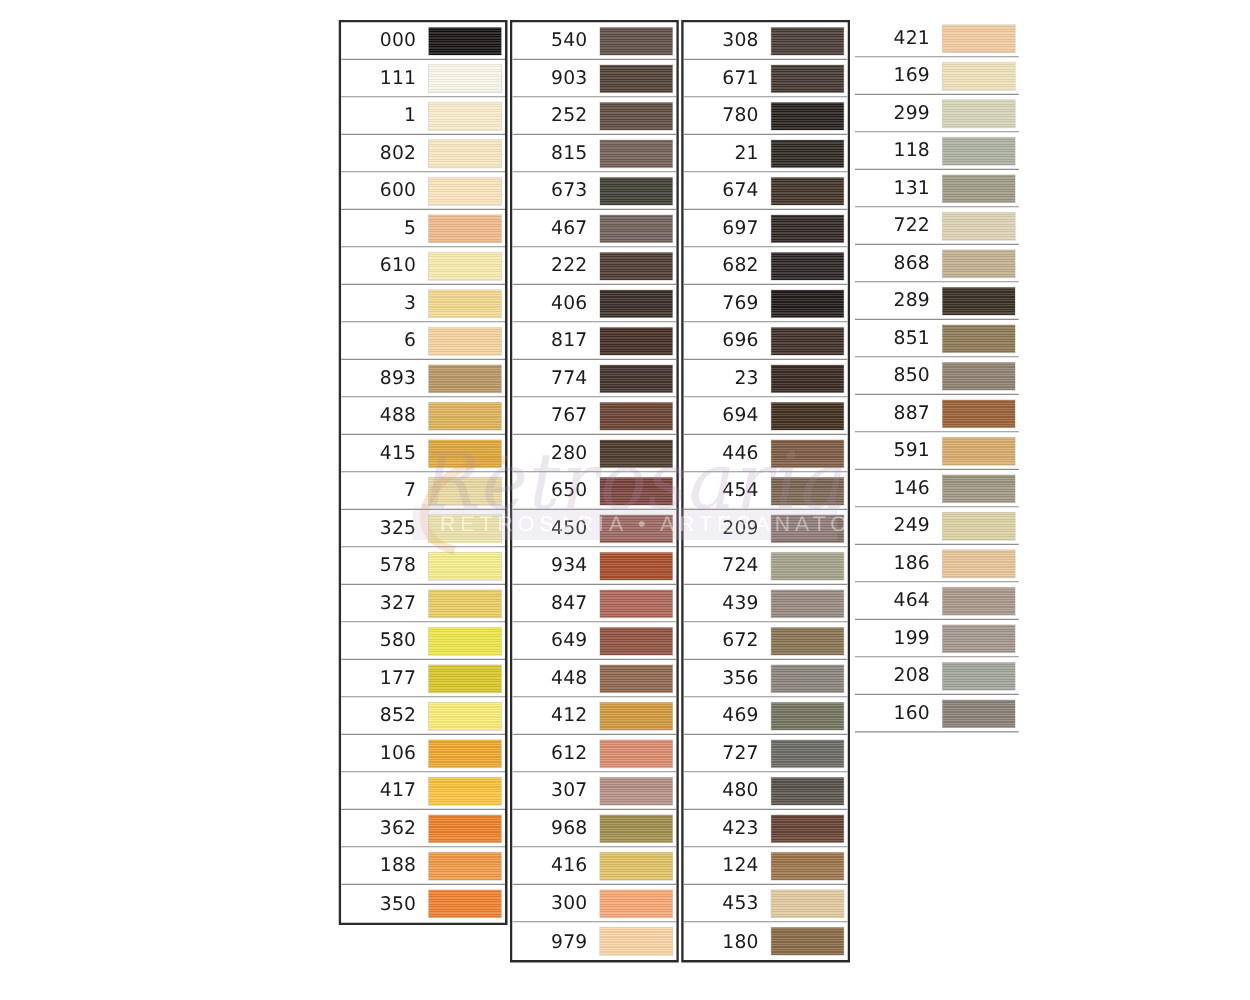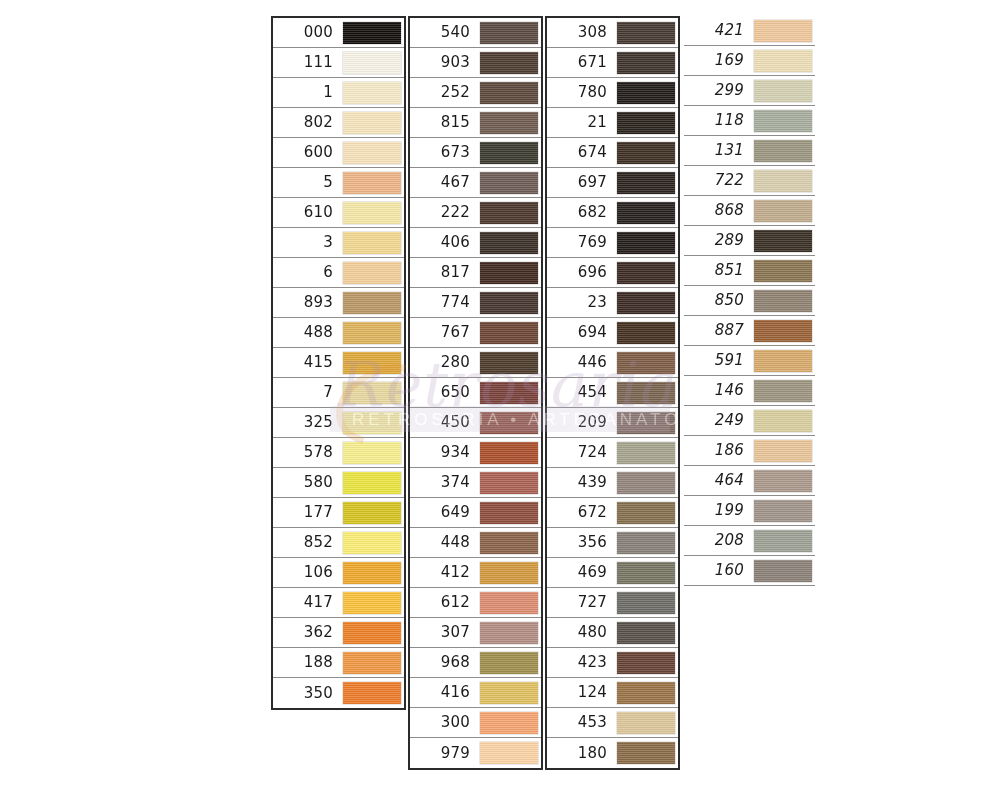--- a/index.html
+++ b/index.html
@@ -44,21 +44,20 @@
   }
   .color-column.col-gap {
     margin-left: 2px;
   }
   .color-column.col-last {
     border-left: none;
     border-right: none;
     border-top: none;
     border-bottom: none;
     margin-left: 4px;
-    font-style: italic;
   }
 
   .swatch-row {
     display: flex;
     align-items: center;
     height: 30px;
     box-sizing: border-box;
     border-bottom: 1px solid #8d8d8d;
     background: #ffffff;
   }
@@ -217,20 +216,24 @@
         </div>
         <div class="swatch-row">
           <div class="code-cell">325</div>
           <div class="swatch-cell" style="background-color: rgb(243, 236, 162);"></div>
         </div>
         <div class="swatch-row">
           <div class="code-cell">578</div>
           <div class="swatch-cell" style="background-color: rgb(247, 240, 143);"></div>
         </div>
         <div class="swatch-row">
+          <div class="code-cell">327</div>
+          <div class="swatch-cell" style="background-color: rgb(232, 203, 91);"></div>
+        </div>
+        <div class="swatch-row">
           <div class="code-cell">580</div>
           <div class="swatch-cell" style="background-color: rgb(235, 229, 63);"></div>
         </div>
         <div class="swatch-row">
           <div class="code-cell">177</div>
           <div class="swatch-cell" style="background-color: rgb(214, 197, 33);"></div>
         </div>
         <div class="swatch-row">
           <div class="code-cell">852</div>
           <div class="swatch-cell" style="background-color: rgb(251, 238, 118);"></div>
@@ -312,21 +315,21 @@
         </div>
         <div class="swatch-row">
           <div class="code-cell">450</div>
           <div class="swatch-cell" style="background-color: rgb(142, 82, 69);"></div>
         </div>
         <div class="swatch-row">
           <div class="code-cell">934</div>
           <div class="swatch-cell" style="background-color: rgb(171, 79, 44);"></div>
         </div>
         <div class="swatch-row">
-          <div class="code-cell">374</div>
+          <div class="code-cell">847</div>
           <div class="swatch-cell" style="background-color: rgb(171, 97, 83);"></div>
         </div>
         <div class="swatch-row">
           <div class="code-cell">649</div>
           <div class="swatch-cell" style="background-color: rgb(141, 78, 60);"></div>
         </div>
         <div class="swatch-row">
           <div class="code-cell">448</div>
           <div class="swatch-cell" style="background-color: rgb(138, 98, 72);"></div>
         </div>

